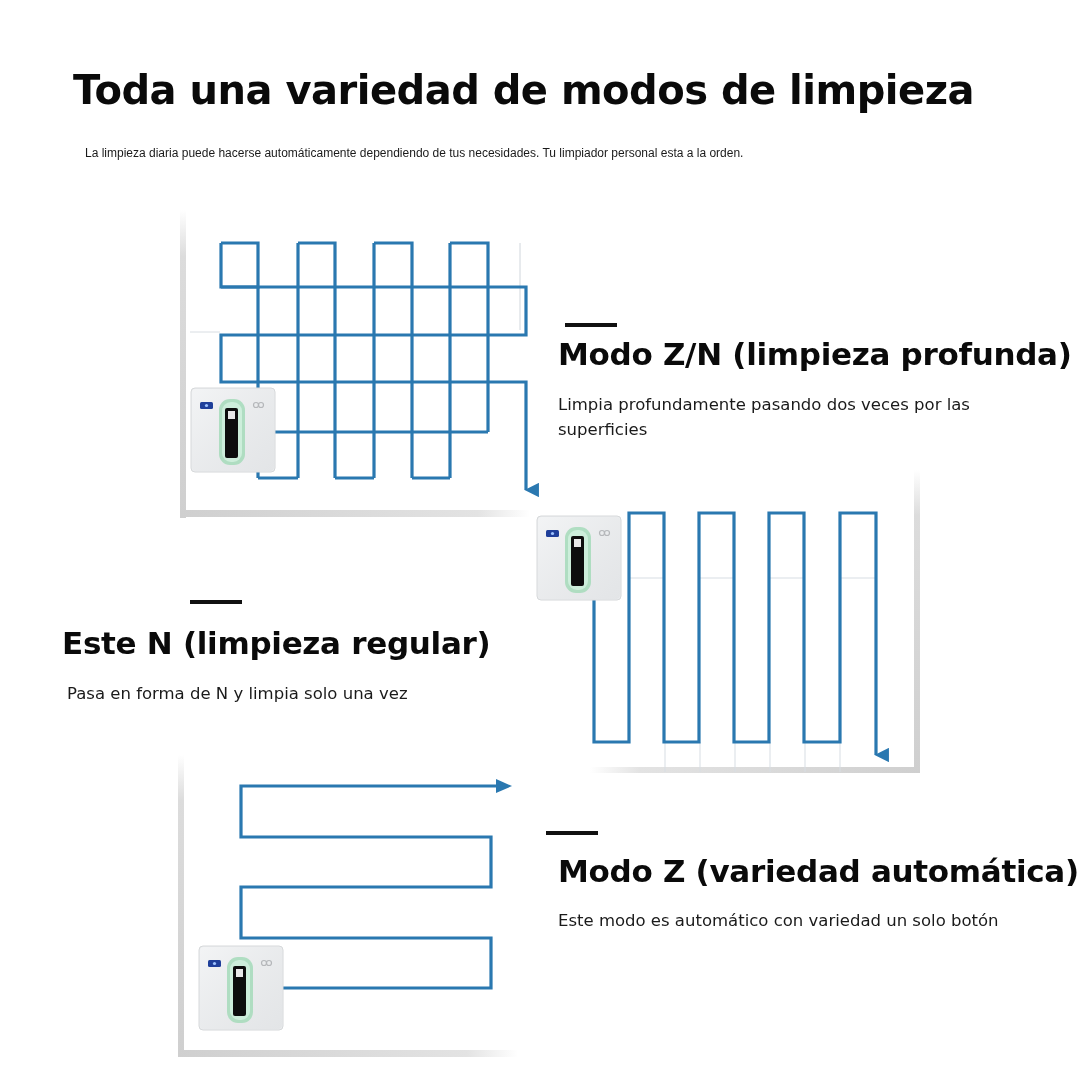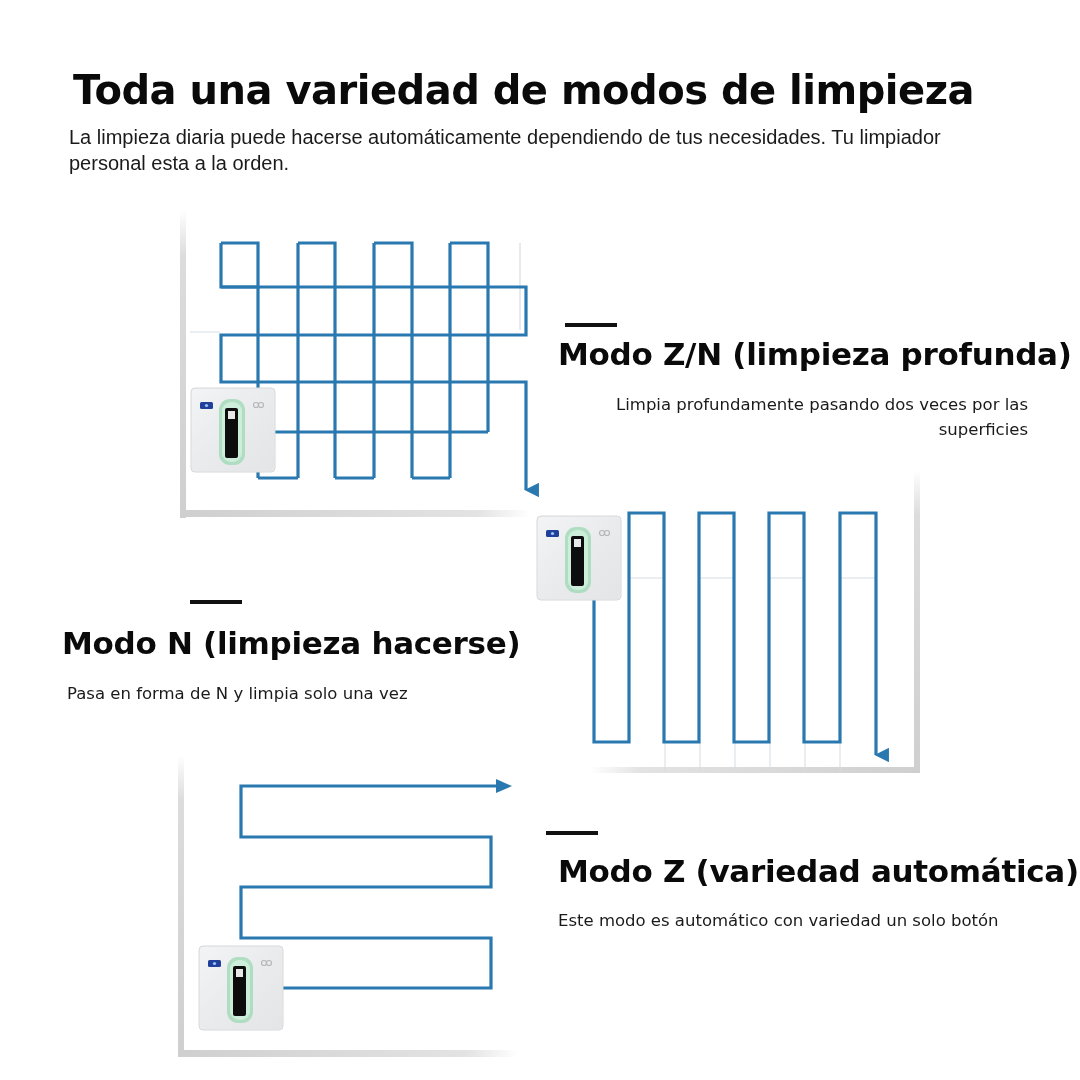--- a/index.html
+++ b/index.html
@@ -1,18 +1,18 @@
 <!DOCTYPE html>
 <html><head>
 <meta charset="utf-8">
 <style>
   html, body { margin:0; padding:0; background:#ffffff; }
   body { width:1080px; height:1080px; position:relative; overflow:hidden; font-family:"Liberation Sans", sans-serif; color:#111; }
   .title { position:absolute; left:62px; top:56px; font-family:"DejaVu Sans", sans-serif; font-weight:bold; font-size:40px; letter-spacing:-0.5px; color:#0a0a0a; margin:11px; white-space:nowrap; }
-  .subtitle { position:absolute; left:69px; top:124px; width:900px; font-family:"Liberation Sans", sans-serif; font-size:20px; line-height:26px; color:#1a1a1a; margin:0; }
+  .subtitle { position:absolute; left:69px; top:124px; width:900px; font-family:"Liberation Sans", sans-serif; font-size:12px; line-height:26px; color:#1a1a1a; margin:16px; }
   .dash { position:absolute; height:4px; width:52px; background:#111; }
   .mode-title { position:absolute; font-family:"DejaVu Sans", sans-serif; font-weight:bold; font-size:31px; color:#0a0a0a; white-space:nowrap; margin:0; letter-spacing:-0.3px; }
   .mode-desc { position:absolute; font-family:"DejaVu Sans", sans-serif; font-size:16.5px; line-height:25px; color:#1a1a1a; margin:0; }
   svg.panel { position:absolute; left:0; top:0; }
 </style>
 </head>
 <body>
 
 <h1 class="title">Toda una variedad de modos de limpieza</h1>
 <p class="subtitle">La limpieza diaria puede hacerse automáticamente dependiendo de tus necesidades. Tu limpiador personal esta a la orden.</p>
@@ -108,21 +108,21 @@
     <rect x="178" y="755" width="6" height="302" fill="url(#frameGradV)"></rect>
     <rect x="178" y="1050" width="340" height="7" fill="url(#frameGradH)"></rect>
     <polyline fill="none" stroke="#2a78b0" stroke-width="3.2" points="281,988 491,988 491,938 241,938 241,887 491,887 491,837 241,837 241,786 500,786"></polyline>
     <path d="M496,779 L512,786 L496,793 Z" fill="#2a78b0"></path>
     <use href="#device" x="199" y="946"></use>
   </g>
 </svg>
 
 <div class="dash" style="left:565px; top:323px;"></div>
 <h2 class="mode-title" style="left:558px; top:336px;">Modo Z/N (limpieza profunda)</h2>
-<p class="mode-desc" style="left:558px; top:392px; width:470px;text-align:right;">Limpia profundamente pasando dos veces por las superficies</p>
+<p class="mode-desc" style="left:558px; top:392px; width:470px;">Limpia profundamente pasando dos veces por las superficies</p>
 
 <div class="dash" style="left:190px; top:600px;"></div>
-<h2 class="mode-title" style="left:62px; top:625px;">Modo N (limpieza hacerse)</h2>
+<h2 class="mode-title" style="left:62px; top:625px;">Este N (limpieza regular)</h2>
 <p class="mode-desc" style="left:47px; top:681px; width:480px;margin-left:20px;">Pasa en forma de N y limpia solo una vez</p>
 
 <div class="dash" style="left:546px; top:831px;"></div>
 <h2 class="mode-title" style="left:558px; top:853px;">Modo Z (variedad automática)</h2>
 <p class="mode-desc" style="left:558px; top:908px; width:450px;">Este modo es automático con variedad un solo botón</p>
 
 </body></html>

